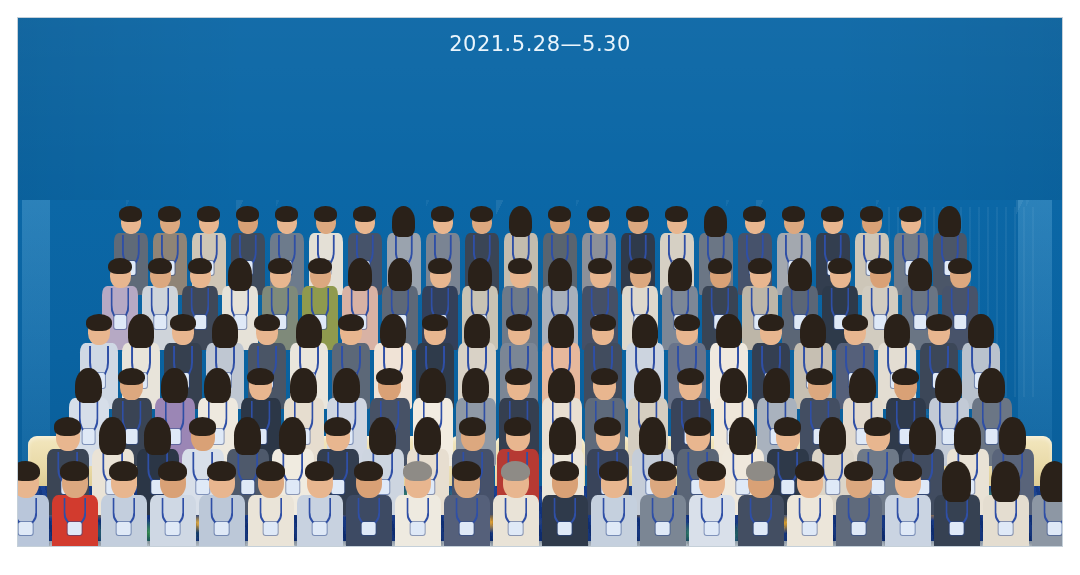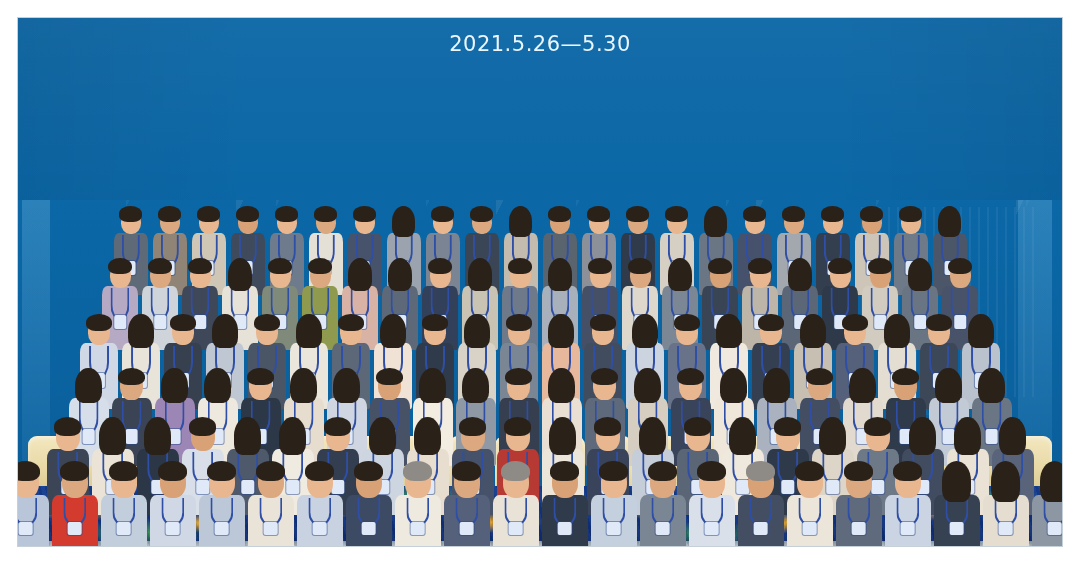--- a/index.html
+++ b/index.html
@@ -267,21 +267,21 @@
 </style>
 </head>
 <body>
 
 <div class="stage">
 
   <div class="poster">
     <div class="poster-sheen"></div>
 
     <div class="headings">
-      <p class="date-line">2021.5.26—5.30</p>
+      <p class="date-line">2021.5.28—5.30</p>
     </div>
 
     <div class="photo">
       <div class="backdrop"></div>
       <div class="wall-panel left"></div>
       <div class="wall-panel right"></div>
 
       <div class="crowd" id="crowd">
           <div class="row" style="top: 10px;">
             <div class="person" style="margin: 0px 2.5px;">

